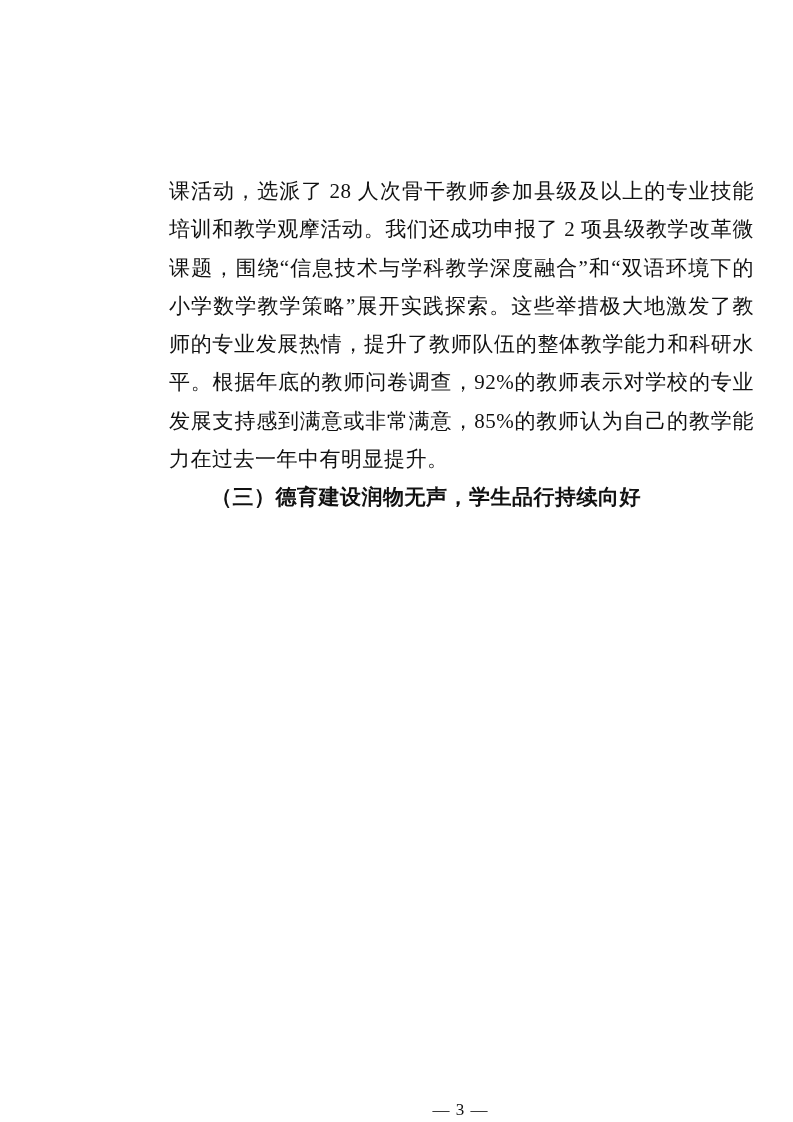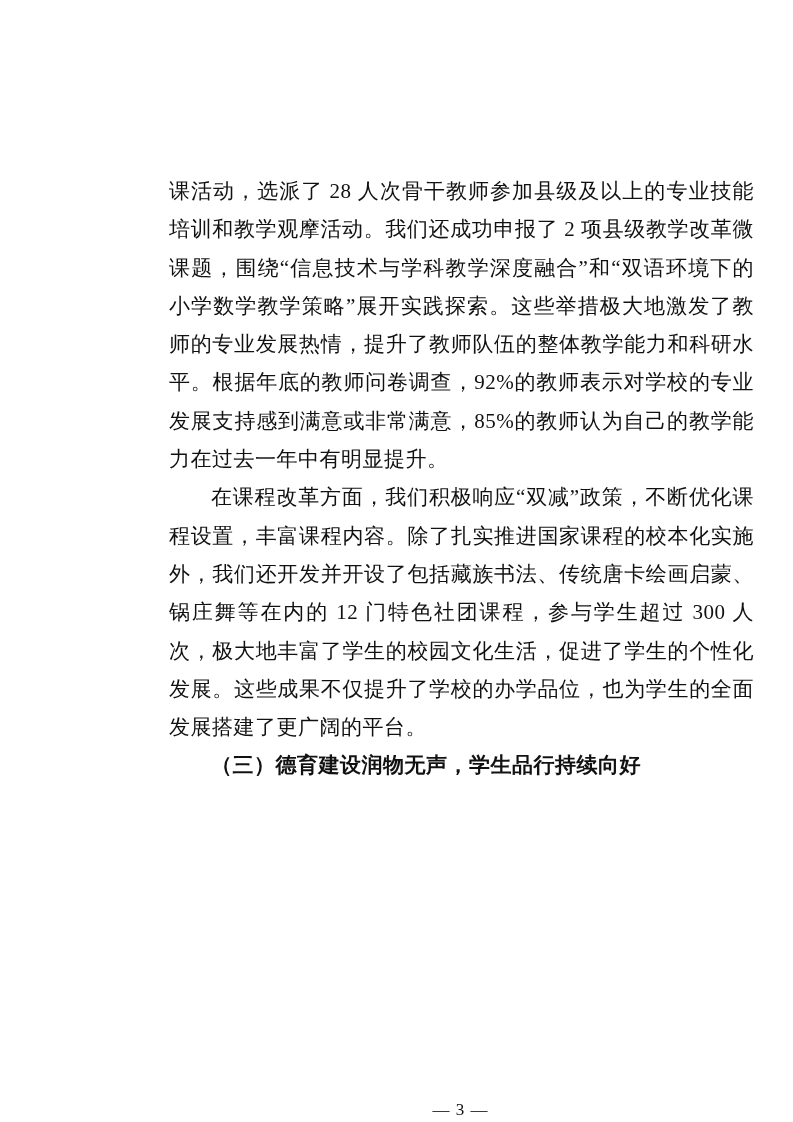--- a/index.html
+++ b/index.html
@@ -48,17 +48,16 @@
     color: #111111;
     letter-spacing: 1px;
   }
 </style>
 </head>
 <body>
 
 <div class="page">
   <div class="content">
     <p class="para">课活动，选派了 28 人次骨干教师参加县级及以上的专业技能培训和教学观摩活动。我们还成功申报了 2 项县级教学改革微课题，围绕“信息技术与学科教学深度融合”和“双语环境下的小学数学教学策略”展开实践探索。这些举措极大地激发了教师的专业发展热情，提升了教师队伍的整体教学能力和科研水平。根据年底的教师问卷调查，92%的教师表示对学校的专业发展支持感到满意或非常满意，85%的教师认为自己的教学能力在过去一年中有明显提升。</p>
-    <p class="para indent">在课程改革方面，我们积极响应“双减”政策，不断优化课程设置，丰富课程内容。除了扎实推进国家课程的校本化实施外，我们还开发并开设了包括藏族书法、传统唐卡绘画启蒙、锅庄舞等在内的 12 门特色社团课程，参与学生超过 300 人次，极大地丰富了学生的校园文化生活，促进了学生的个性化发展。这些成果不仅提升了学校的办学品位，也为学生的全面发展搭建了更广阔的平台。</p>
     <p class="para heading">（三）德育建设润物无声，学生品行持续向好</p>
   </div>
   <div class="footer">— 3 —</div>
 </div>
 
 </body></html>

